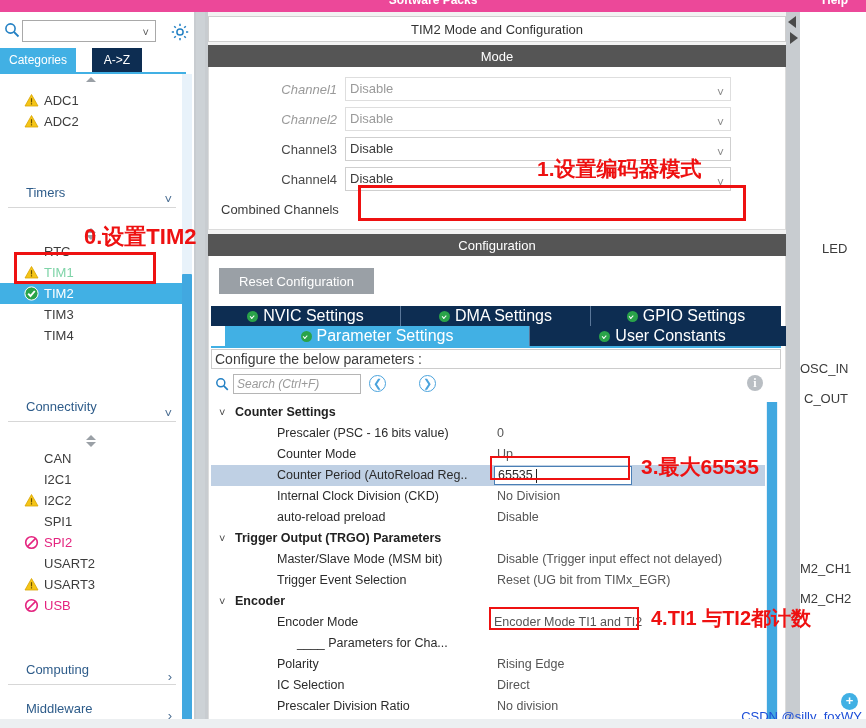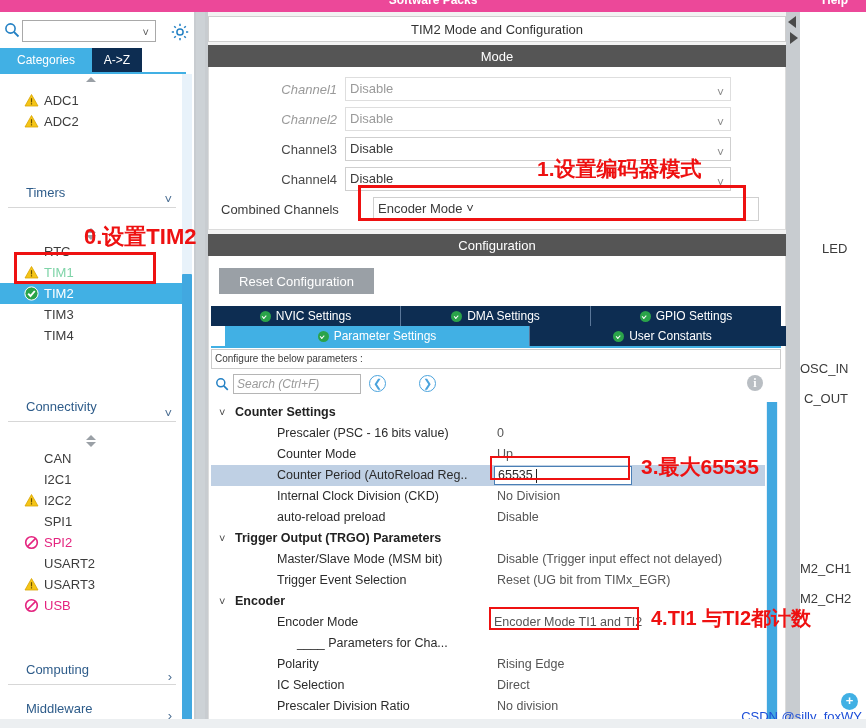--- a/index.html
+++ b/index.html
@@ -55,21 +55,21 @@
   }
   .gear-btn {
     position: absolute; left: 170px; top: 6px;
     width: 20px; height: 20px; color: #2481c4;
   }
 
   .tabs-row {
     position: absolute; left: 0; top: 36px; width: 196px; height: 24px;
   }
   .tab-categories {
-    position: absolute; left: 0; top: 0; width: 92px; height: 24px;
+    position: absolute; left: 0; top: 0; width: 76px; height: 24px;
     background: #41b0e4; color: #ffffff;
     font-size: 12px; display: flex; align-items: center; justify-content: center;
   }
   .tab-az {
     position: absolute; left: 92px; top: 0; width: 50px; height: 24px;
     background: #0d2d52; color: #ffffff;
     font-size: 12px; display: flex; align-items: center; justify-content: center;
   }
   .tab-underline {
     position: absolute; left: 0; top: 24px; width: 186px; height: 2px;
@@ -198,21 +198,21 @@
   .reset-btn {
     position: absolute; left: 10px; top: 12px; width: 155px; height: 26px;
     background: #9aa0a6; color: #ffffff; font-size: 13px;
     display: flex; align-items: center; justify-content: center;
     border: none;
   }
 
   .tabrow1 { position: absolute; left: 2px; top: 50px; width: 570px; height: 20px; display: flex; }
   .tabrow2 { position: absolute; left: 16px; top: 70px; width: 570px; height: 20px; display: flex; }
   .cfg-tab {
-    background: #0d2d52; color: #ffffff; font-size: 12px;
+    background: #0d2d52; color: #ffffff; font-size: 16px;
     display: flex; align-items: center; justify-content: center;
     border-right: 1px solid #5a7799; gap: 5px;
   }
   .cfg-tab:last-child { border-right: none; }
   .cfg-tab.active { background: #41b0e4; }
   .chk {
     display: inline-block; width: 11px; height: 11px; border-radius: 50%;
     background: #2aa34a; position: relative; flex: none;
   }
   .chk::after {
@@ -220,21 +220,21 @@
     width: 3px; height: 1.5px; border-left: 1.6px solid #fff; border-bottom: 1.6px solid #fff;
     transform: rotate(-45deg);
   }
   .tab-active-underline {
     position: absolute; left: 2px; top: 90px; width: 570px; height: 2px; background: #41b0e4;
   }
 
   .configure-bar {
     position: absolute; left: 2px; top: 93px; width: 570px; height: 20px;
     border: 1px solid #cccccc; background: #ffffff;
-    font-size: 10px; color: #3b3b3b; line-height: 18px; padding-left: 3px;
+    font-size: 14px; color: #3b3b3b; line-height: 18px; padding-left: 3px;
   }
   .searchline { position: absolute; left: 2px; top: 117px; width: 570px; height: 24px; }
   .sl-icon { position: absolute; left: 4px; top: 4px; width: 14px; height: 14px; color: #2481c4; }
   .sl-input {
     position: absolute; left: 22px; top: 1px; width: 128px; height: 20px;
     border: 1px solid #b5b5b5; background: #ffffff;
     font-size: 12px; font-style: italic; color: #9a9a9a; line-height: 18px; padding-left: 3px;
   }
   .navbtn {
     position: absolute; top: 2px; width: 17px; height: 17px;
@@ -547,24 +547,20 @@
       </div>
       <div class="ch-row" style="top:100px">
         <div class="ch-label">Channel4</div>
         <div class="ch-select">
           <span>Disable</span>
           <span class="arrow">˅</span>
         </div>
       </div>
       <div class="ch-row" style="top:130px; left:12px">
         <div class="cc-label">Combined Channels</div>
-        <div class="cc-select">
-          <span>Encoder Mode</span>
-          <span class="arrow">˅</span>
-        </div>
       </div>
     </div>
 
     <div class="config-band">Configuration</div>
 
     <div class="config-body">
       <button class="reset-btn">Reset Configuration</button>
 
       <div class="tabrow1">
         <div class="cfg-tab" style="width:190px">

